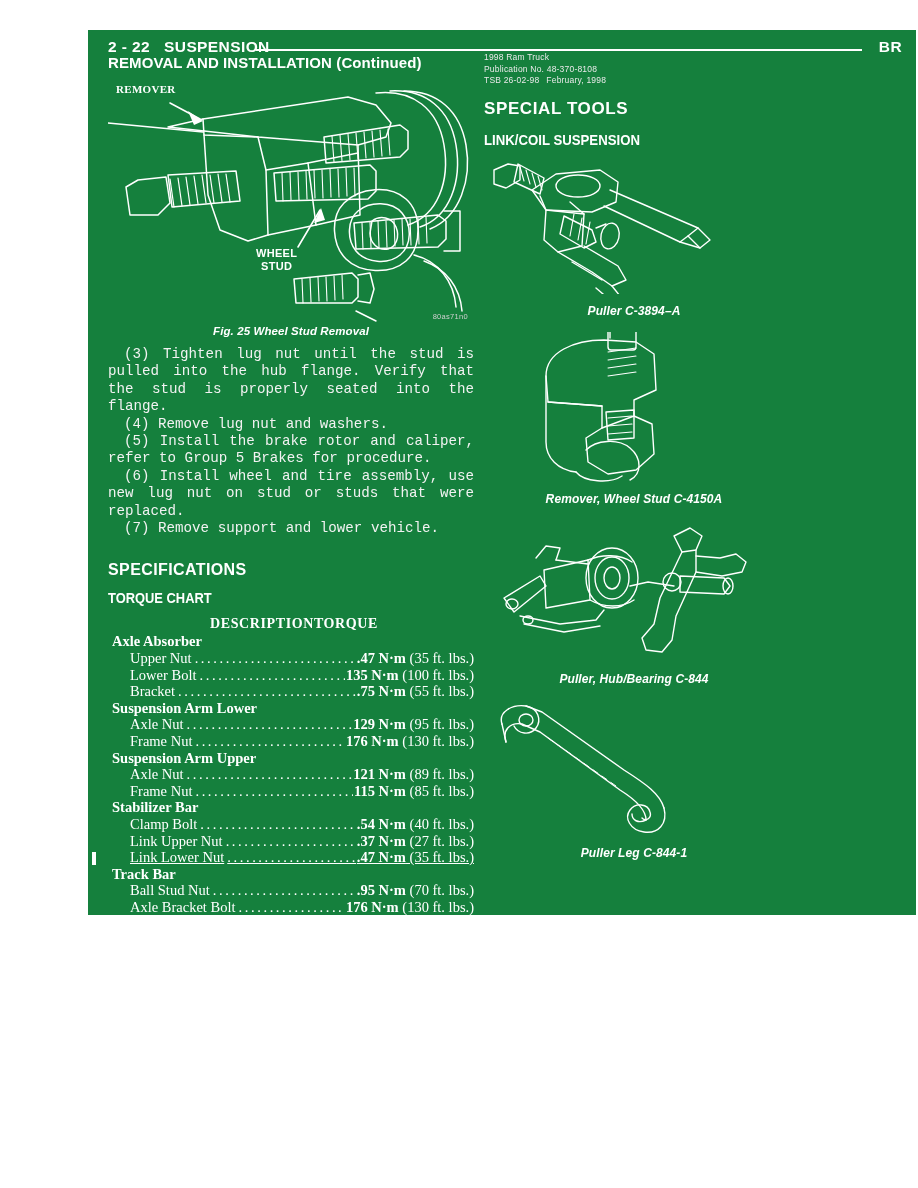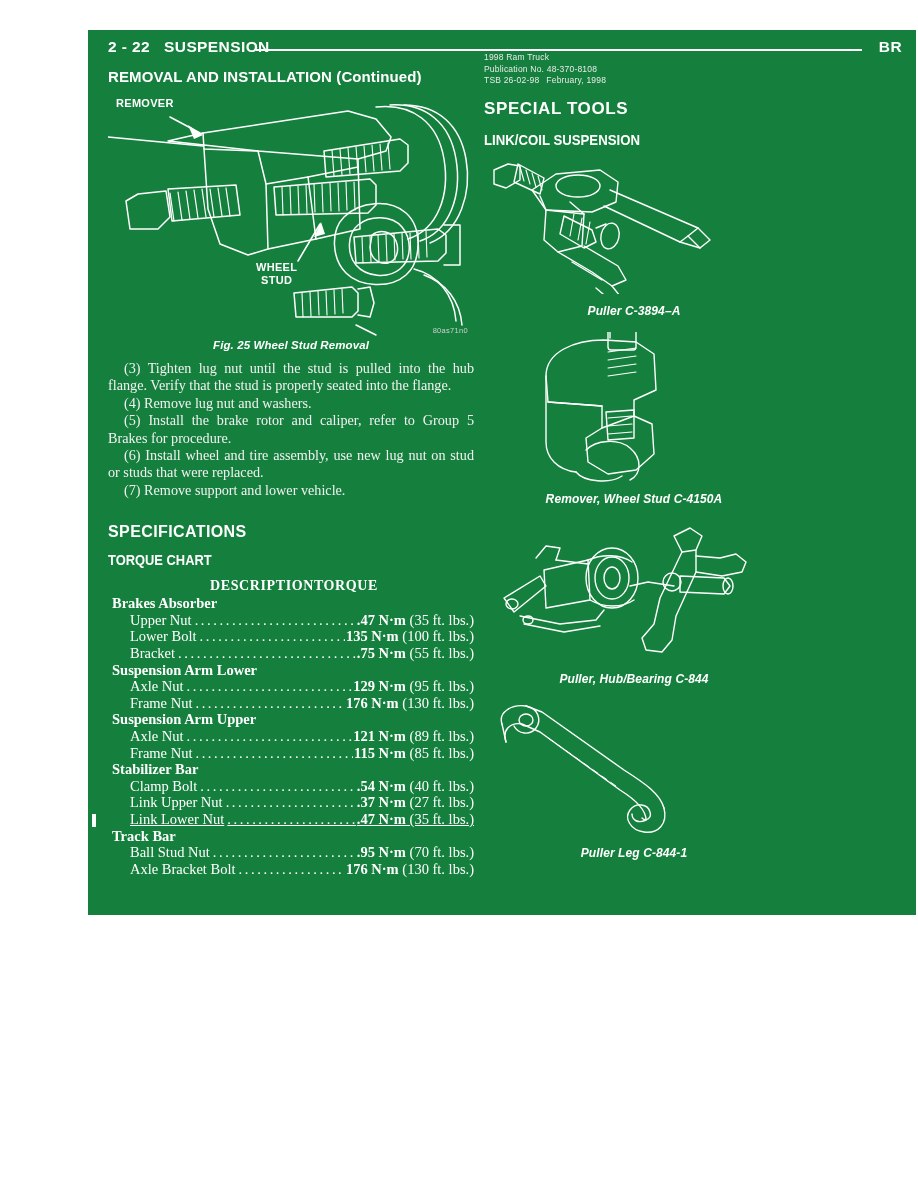--- a/index.html
+++ b/index.html
@@ -61,21 +61,21 @@
     font-family: "Liberation Sans", sans-serif;
     font-weight: bold;
     font-size: 15.5px;
     letter-spacing: .4px;
   }
 
   
   .col-left {
     position: absolute;
     left: 20px;
-    top: 38px;
+    top: 24px;
     width: 366px;
   }
   .col-right {
     position: absolute;
     left: 396px;
     top: 22px;
     width: 300px;
   }
 
   .sec-continued {
@@ -132,21 +132,21 @@
     font-weight: bold;
     font-style: italic;
     font-size: 12px;
     text-align: center;
     letter-spacing: .1px;
     margin-top: 10px;
   }
 
   
   .body-p {
-    font-family: Liberation Serif, serif;
+    font-family: Liberation Mono, monospace;
     font-size: 14.2px;
     line-height: 17.4px;
     text-align: justify;
     text-indent: 16px;
     margin: 0;
     color: #f2f2f2;
   }
 
   
   .h-specs {
@@ -345,21 +345,21 @@
           <path d="M306 180 C330 186 346 206 348 232"></path>
           <path d="M316 186 C338 194 352 212 354 236"></path>
 
           <path d="M62 28 L92 44" stroke-width="1.6"></path>
           <path d="M212 135 L190 172" stroke-width="1.6"></path>
         </g>
 
         <polygon points="95,46 80,36 86,50" fill="#ffffff"></polygon>
         <polygon points="213,133 206,148 217,145" fill="#ffffff"></polygon>
       </svg>
-      <div class="call" style="left:8px; top:8px;">REMOVER</div>
+      <div class="call" style="left:8px; top:8px;font-family:Liberation Serif, serif;">REMOVER</div>
       <div class="call" style="left:148px; top:172px;">
         <span>WHEEL</span><br>
         <span>STUD</span>
       </div>
       <div class="art-code">80as71n0</div>
     </div>
 
     <div class="fig-cap" style="margin-bottom:9px;">Fig. 25 Wheel Stud Removal</div>
 
     <div>
@@ -372,21 +372,21 @@
 
     <h2 class="h-specs" style="margin-top:24px;">SPECIFICATIONS</h2>
     <h3 class="h-torque">TORQUE CHART</h3>
 
     <div class="chart">
       <div class="chart-head">
         <span>DESCRIPTION</span>
         <span>TORQUE</span>
       </div>
       <div id="chart-body">
-          <div class="grp">Brakes Absorber</div>
+          <div class="grp">Axle Absorber</div>
           <div class="row">
             <span class="lbl">Upper Nut</span>
             <span class="dots">............................................................</span>
             <span class="val"><span>.47 N·m</span><span class="imp"> (35 ft. lbs.)</span></span>
           </div>
           <div class="row">
             <span class="lbl">Lower Bolt</span>
             <span class="dots">............................................................</span>
             <span class="val"><span>135 N·m</span><span class="imp"> (100 ft. lbs.)</span></span>
           </div>

